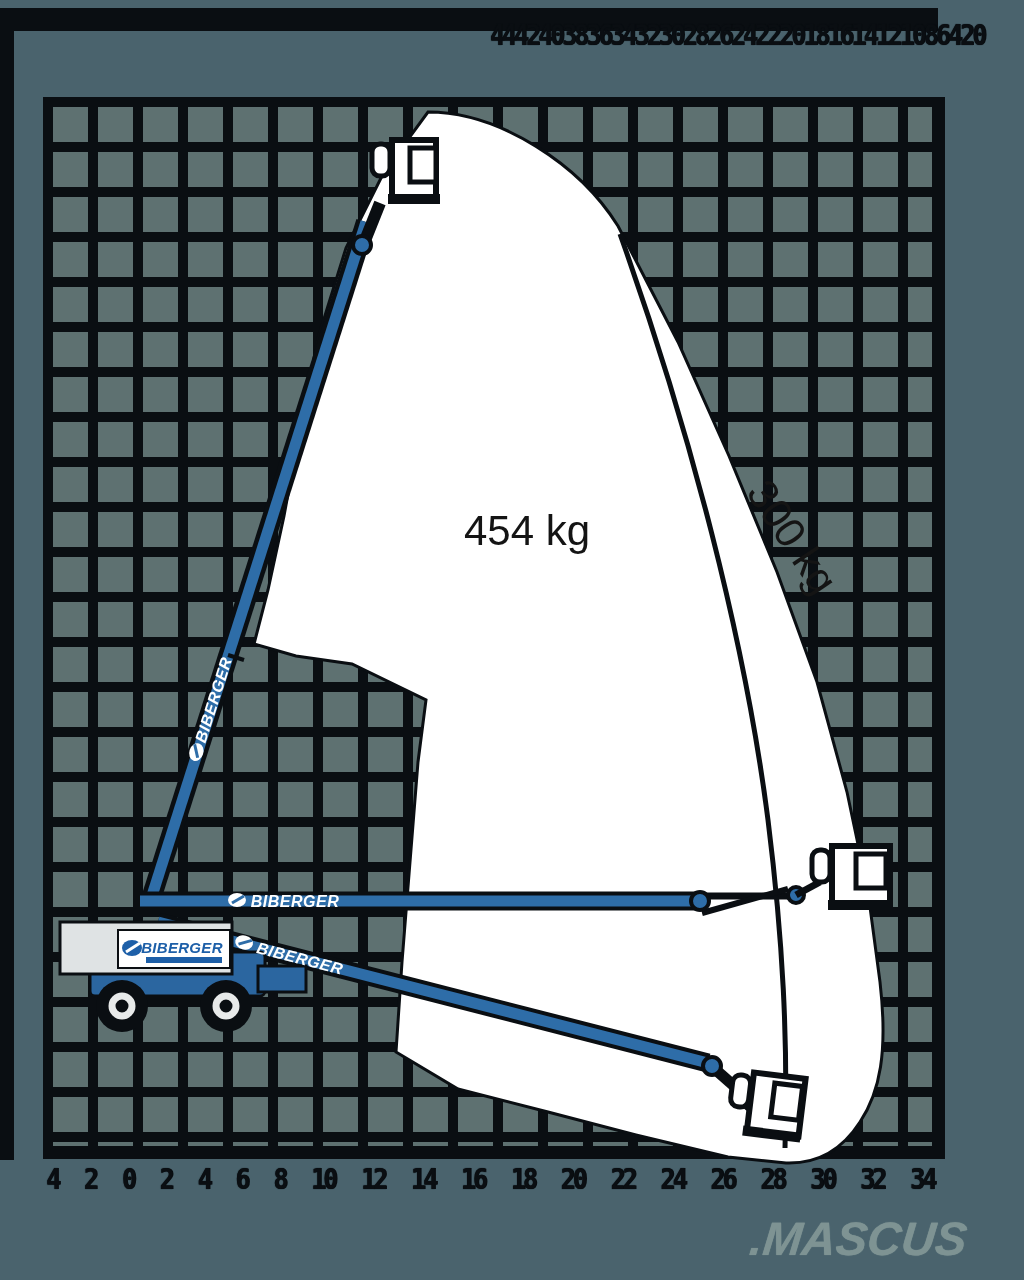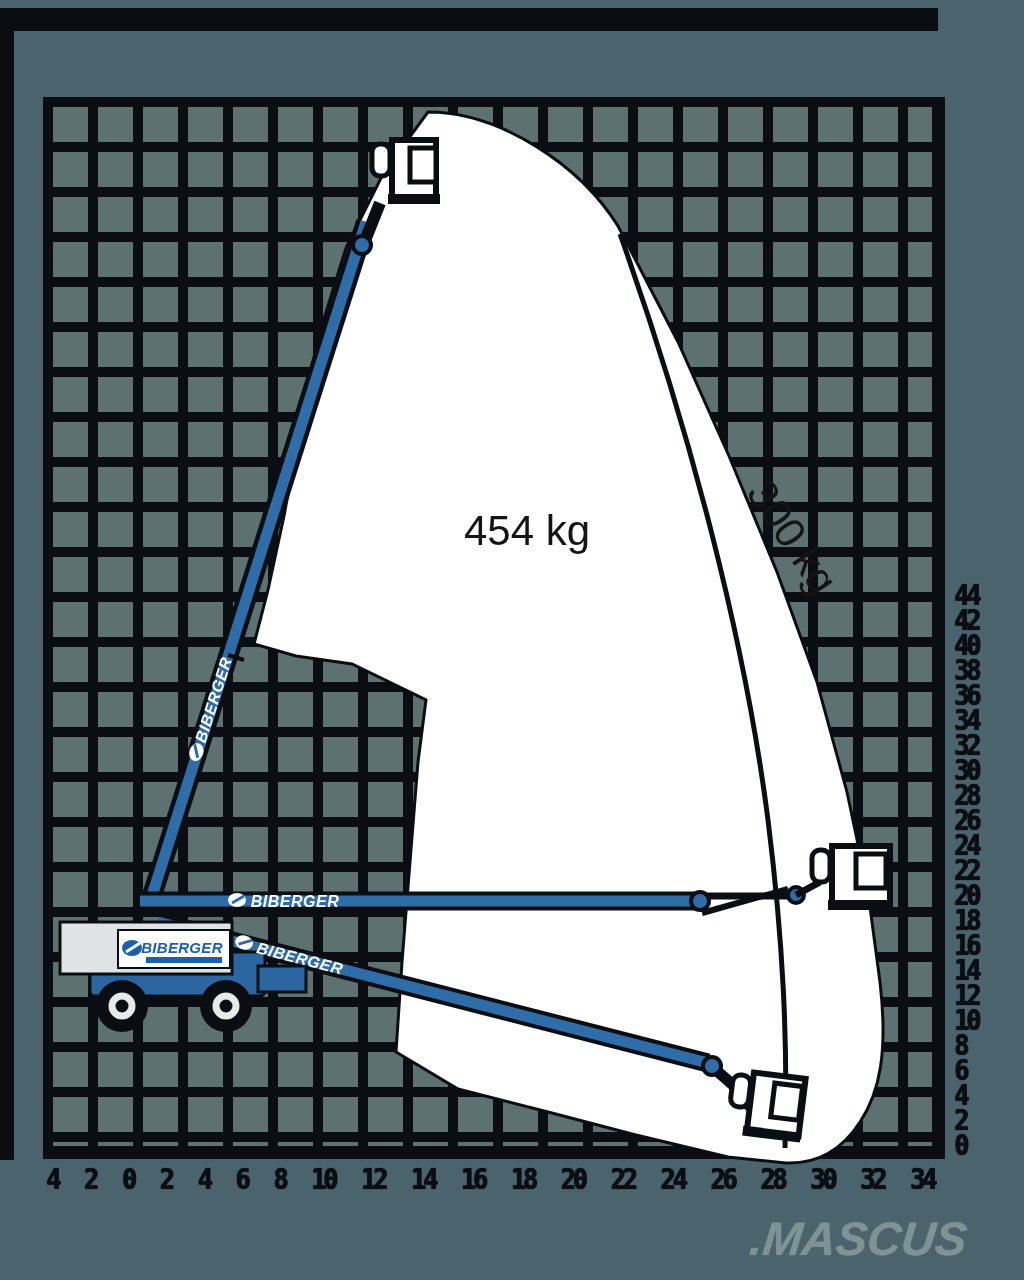--- a/index.html
+++ b/index.html
@@ -16,22 +16,22 @@
     background-color:#5e7171;
     background-image:
       repeating-linear-gradient(to right,#0a0e12 0 10px,transparent 10px 45px),
       repeating-linear-gradient(to bottom,#0a0e12 0 10px,transparent 10px 45px);
     border-right:13px solid #0a0e12;
     border-bottom:13px solid #0a0e12;
   }
   svg.overlay{position:absolute;left:0;top:0;}
   
   .right-axis{
-    position:absolute;left:954px;top:86px;height:1072px;width:60px;
-    display:flex;flex-direction:column;justify-content:flex-end;
+    position:absolute;left:924px;top:86px;height:1072px;width:60px;
+    display:flex;flex-direction:row;justify-content:flex-end;
   }
   .bottom-axis{
     position:absolute;left:46px;top:1160px;width:888px;height:38px;
     display:flex;flex-direction:row;justify-content:space-between;align-items:center;
   }
   .tick{
     font-family:"DejaVu Sans Mono",monospace;font-weight:bold;
     font-size:25px;line-height:1;color:#0a0e12;letter-spacing:-3px;
     text-shadow:0 0 1px #0a0e12, 1px 0 0 #0a0e12;
     transform:scaleY(1.12);

